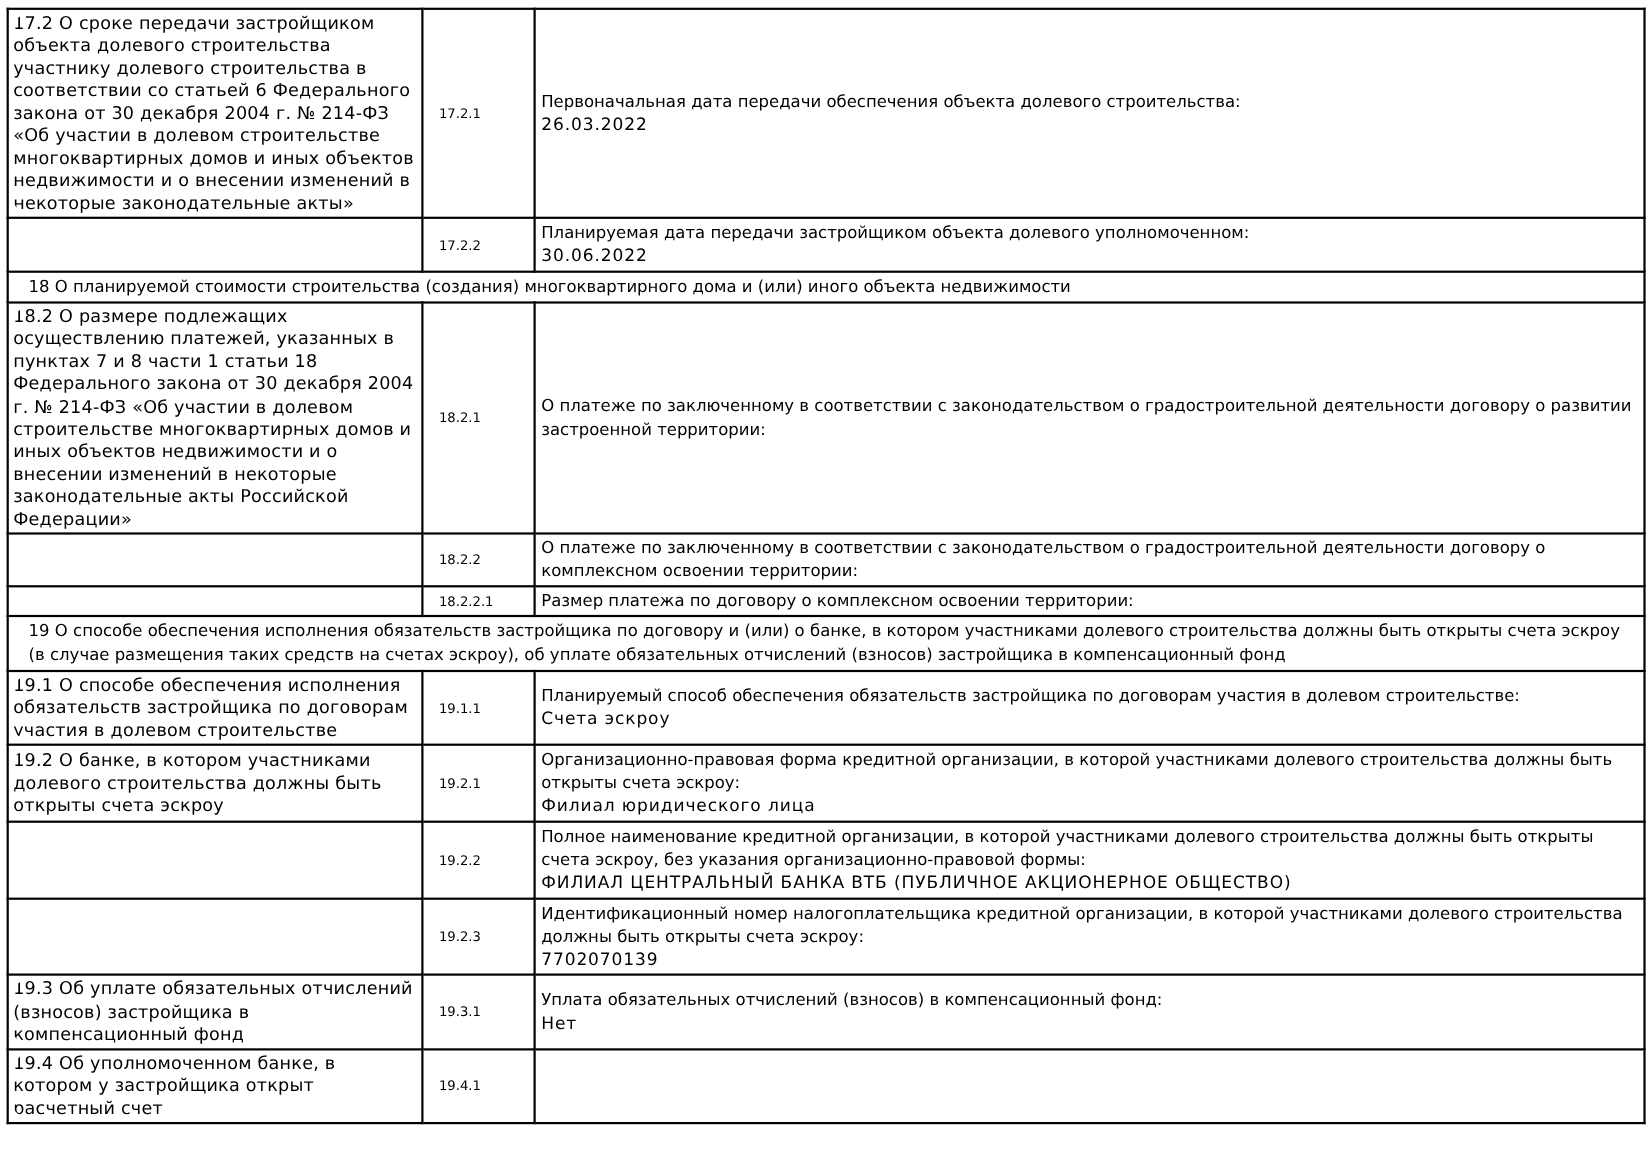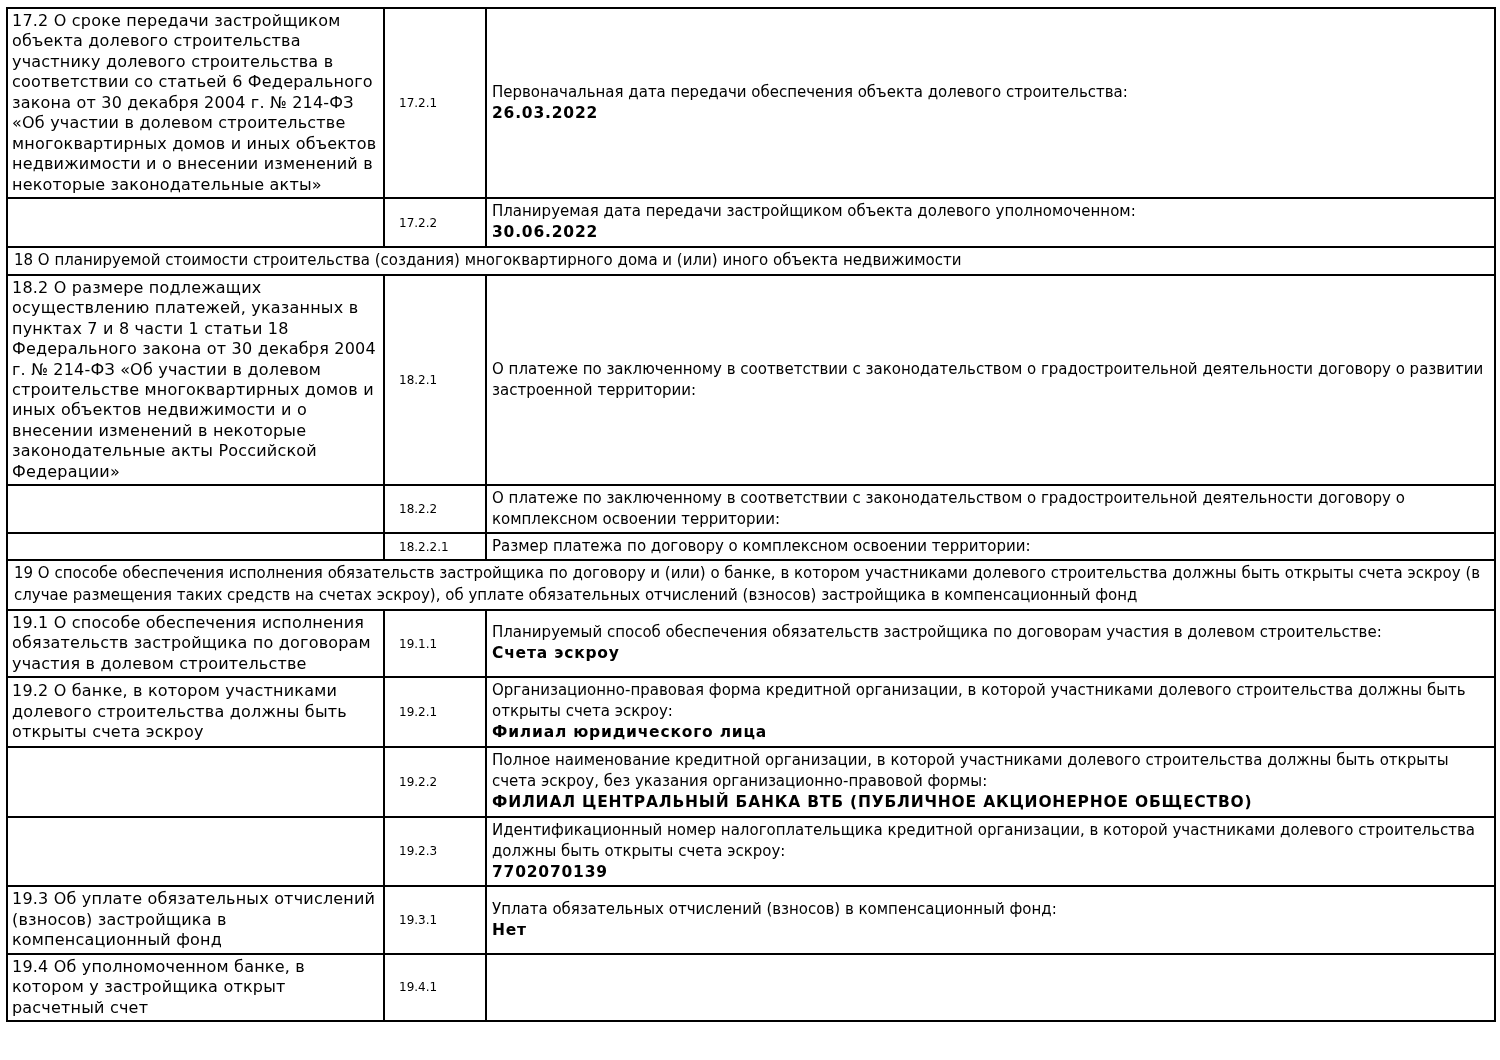--- a/index.html
+++ b/index.html
@@ -27,41 +27,42 @@
     vertical-align: middle;
     box-sizing: border-box;
     overflow: hidden;
   }
   td.desc {
     vertical-align: top;
     font-size: 16px;
     line-height: 1.28;
     padding: 2px 5px 2px 4px;
     letter-spacing: 0.2px;
+    border-radius: 25px;
   }
   td.num {
     font-size: 12px;
     padding: 2px 2px 2px 14px;
     vertical-align: middle;
   }
   td.content {
     font-size: 15px;
     line-height: 1.4;
     padding: 2px 6px 2px 5px;
     vertical-align: middle;
   }
   td.section {
     font-size: 15px;
     line-height: 1.45;
-    padding: 2px 6px;
+    padding: 2px 18px;
     vertical-align: middle;
   }
   .lbl { font-weight: 400; }
   .val {
-    font-weight: 700;
+    font-weight: 400;
     font-size: 15.5px;
     letter-spacing: 0.8px;
   }
   .val:empty { display: none; }
 </style>
 </head>
 <body>
 
 <div class="page">
   <table class="decl">

